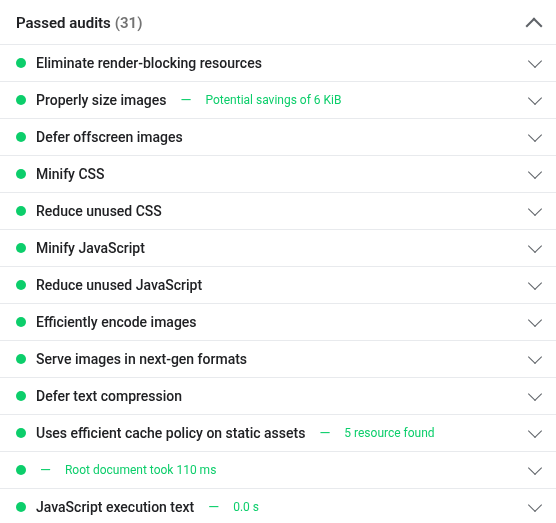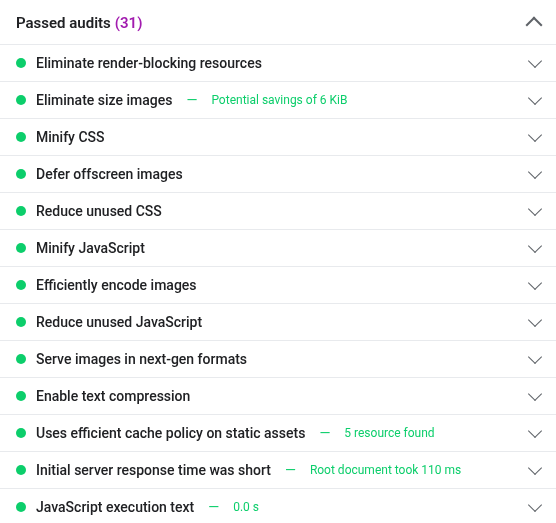--- a/index.html
+++ b/index.html
@@ -17,34 +17,34 @@
       min-height: 523px;
     }
 
     .container {
       padding: 0;
       background: #fff;
     }
 
     .section-header {
       display: flex;
-      align-items: center;
+      align-items: flex-end;
       justify-content: space-between;
       padding: 14px 16px 12px 16px;
       border-bottom: 1px solid #e8eaed;
     }
 
     .section-title {
       font-size: 15px;
       font-weight: 600;
       color: #202124;
     }
 
     .section-count {
-      color: #a21caf;
+      color: #737373;
       font-weight: 600;
     }
 
     .chevron-up {
       width: 12px;
       height: 12px;
       border-right: 2px solid #5f6368;
       border-top: 2px solid #5f6368;
       transform: rotate(-45deg);
       margin-top: 4px;
@@ -122,95 +122,94 @@
   <li class="audit-item">
         <div class="audit-left">
           <div class="green-dot"></div>
           <span class="audit-label">Eliminate render-blocking resources</span>
         </div>
         <div class="chevron-down"></div>
       </li>
       <li class="audit-item">
         <div class="audit-left">
           <div class="green-dot"></div>
-          <span class="audit-label">Eliminate size images</span>
+          <span class="audit-label">Properly size images</span>
           <span class="em-dash"> — </span>
           <span class="audit-detail">Potential savings of 6 KiB</span>
         </div>
         <div class="chevron-down"></div>
       </li>
       <li class="audit-item">
         <div class="audit-left">
           <div class="green-dot"></div>
+          <span class="audit-label">Defer offscreen images</span>
+        </div>
+        <div class="chevron-down"></div>
+      </li>
+      <li class="audit-item">
+        <div class="audit-left">
+          <div class="green-dot"></div>
           <span class="audit-label">Minify CSS</span>
         </div>
         <div class="chevron-down"></div>
       </li>
       <li class="audit-item">
         <div class="audit-left">
           <div class="green-dot"></div>
-          <span class="audit-label">Defer offscreen images</span>
-        </div>
-        <div class="chevron-down"></div>
-      </li>
-      <li class="audit-item">
-        <div class="audit-left">
-          <div class="green-dot"></div>
           <span class="audit-label">Reduce unused CSS</span>
         </div>
         <div class="chevron-down"></div>
       </li>
       <li class="audit-item">
         <div class="audit-left">
           <div class="green-dot"></div>
           <span class="audit-label">Minify JavaScript</span>
         </div>
         <div class="chevron-down"></div>
       </li>
       <li class="audit-item">
         <div class="audit-left">
           <div class="green-dot"></div>
+          <span class="audit-label">Reduce unused JavaScript</span>
+        </div>
+        <div class="chevron-down"></div>
+      </li>
+      <li class="audit-item">
+        <div class="audit-left">
+          <div class="green-dot"></div>
           <span class="audit-label">Efficiently encode images</span>
         </div>
         <div class="chevron-down"></div>
       </li>
       <li class="audit-item">
         <div class="audit-left">
           <div class="green-dot"></div>
-          <span class="audit-label">Reduce unused JavaScript</span>
-        </div>
-        <div class="chevron-down"></div>
-      </li>
-      <li class="audit-item">
-        <div class="audit-left">
-          <div class="green-dot"></div>
           <span class="audit-label">Serve images in next-gen formats</span>
         </div>
         <div class="chevron-down"></div>
       </li>
       <li class="audit-item">
         <div class="audit-left">
           <div class="green-dot"></div>
-          <span class="audit-label">Enable text compression</span>
+          <span class="audit-label">Defer text compression</span>
         </div>
         <div class="chevron-down"></div>
       </li>
       <li class="audit-item">
         <div class="audit-left">
           <div class="green-dot"></div>
           <span class="audit-label">Uses efficient cache policy on static assets</span>
           <span class="em-dash"> — </span>
           <span class="audit-detail">5 resource found</span>
         </div>
         <div class="chevron-down"></div>
       </li>
       <li class="audit-item">
         <div class="audit-left">
           <div class="green-dot"></div>
-          <span class="audit-label">Initial server response time was short</span>
           <span class="em-dash"> — </span>
           <span class="audit-detail">Root document took 110 ms</span>
         </div>
         <div class="chevron-down"></div>
       </li>
       <li class="audit-item">
         <div class="audit-left">
           <div class="green-dot"></div>
           <span class="audit-label">JavaScript execution text</span>
           <span class="em-dash"> — </span>

